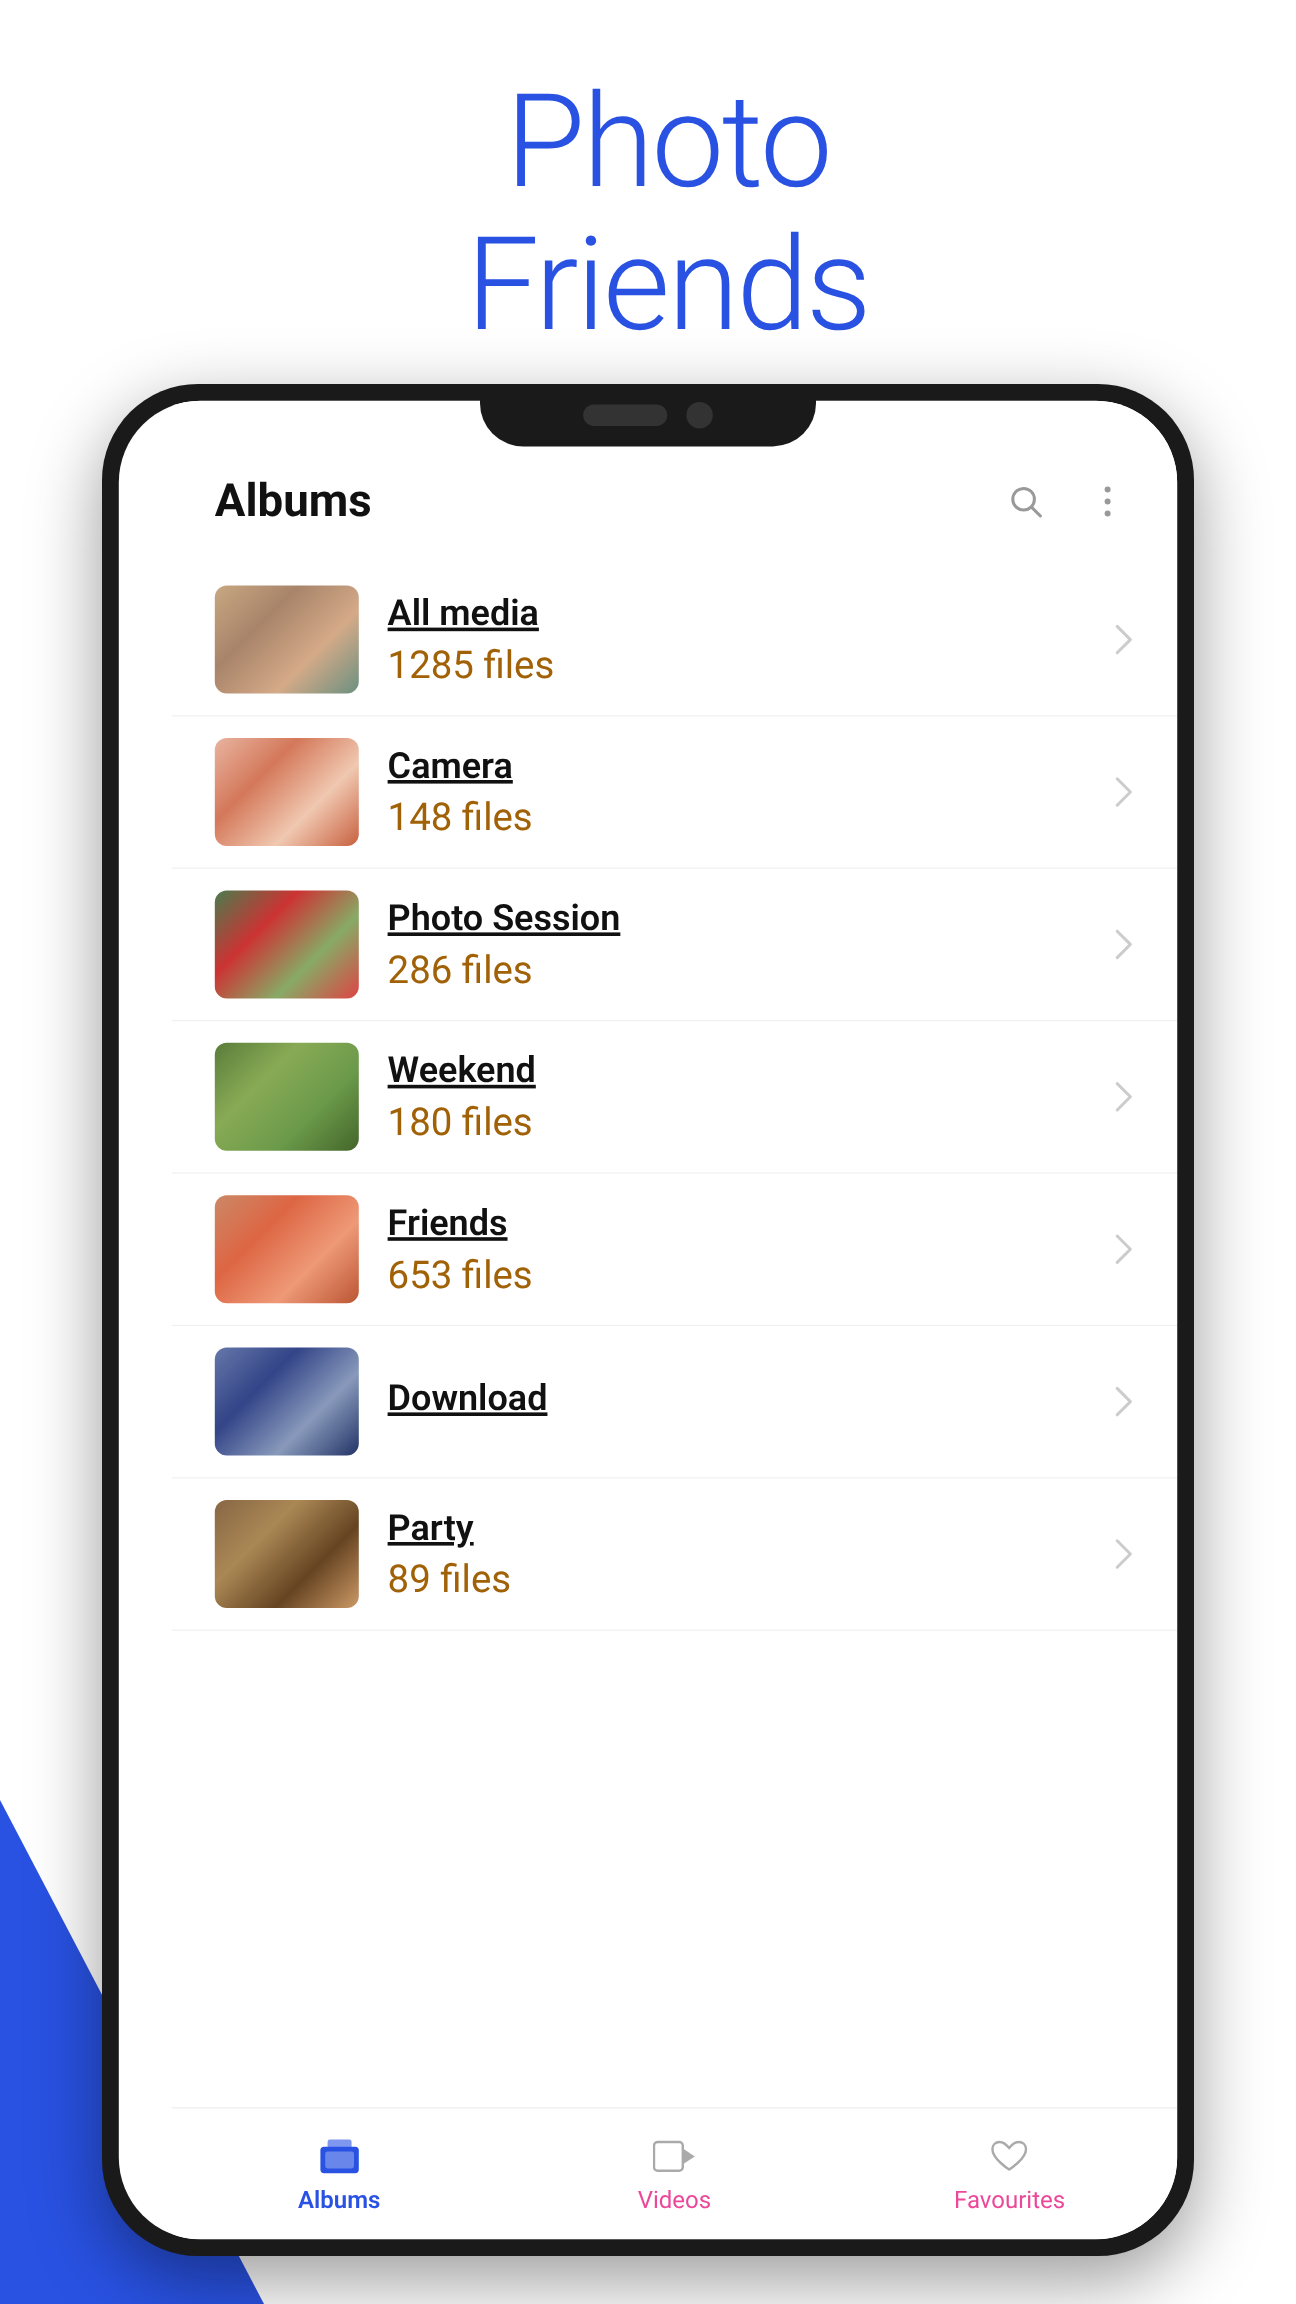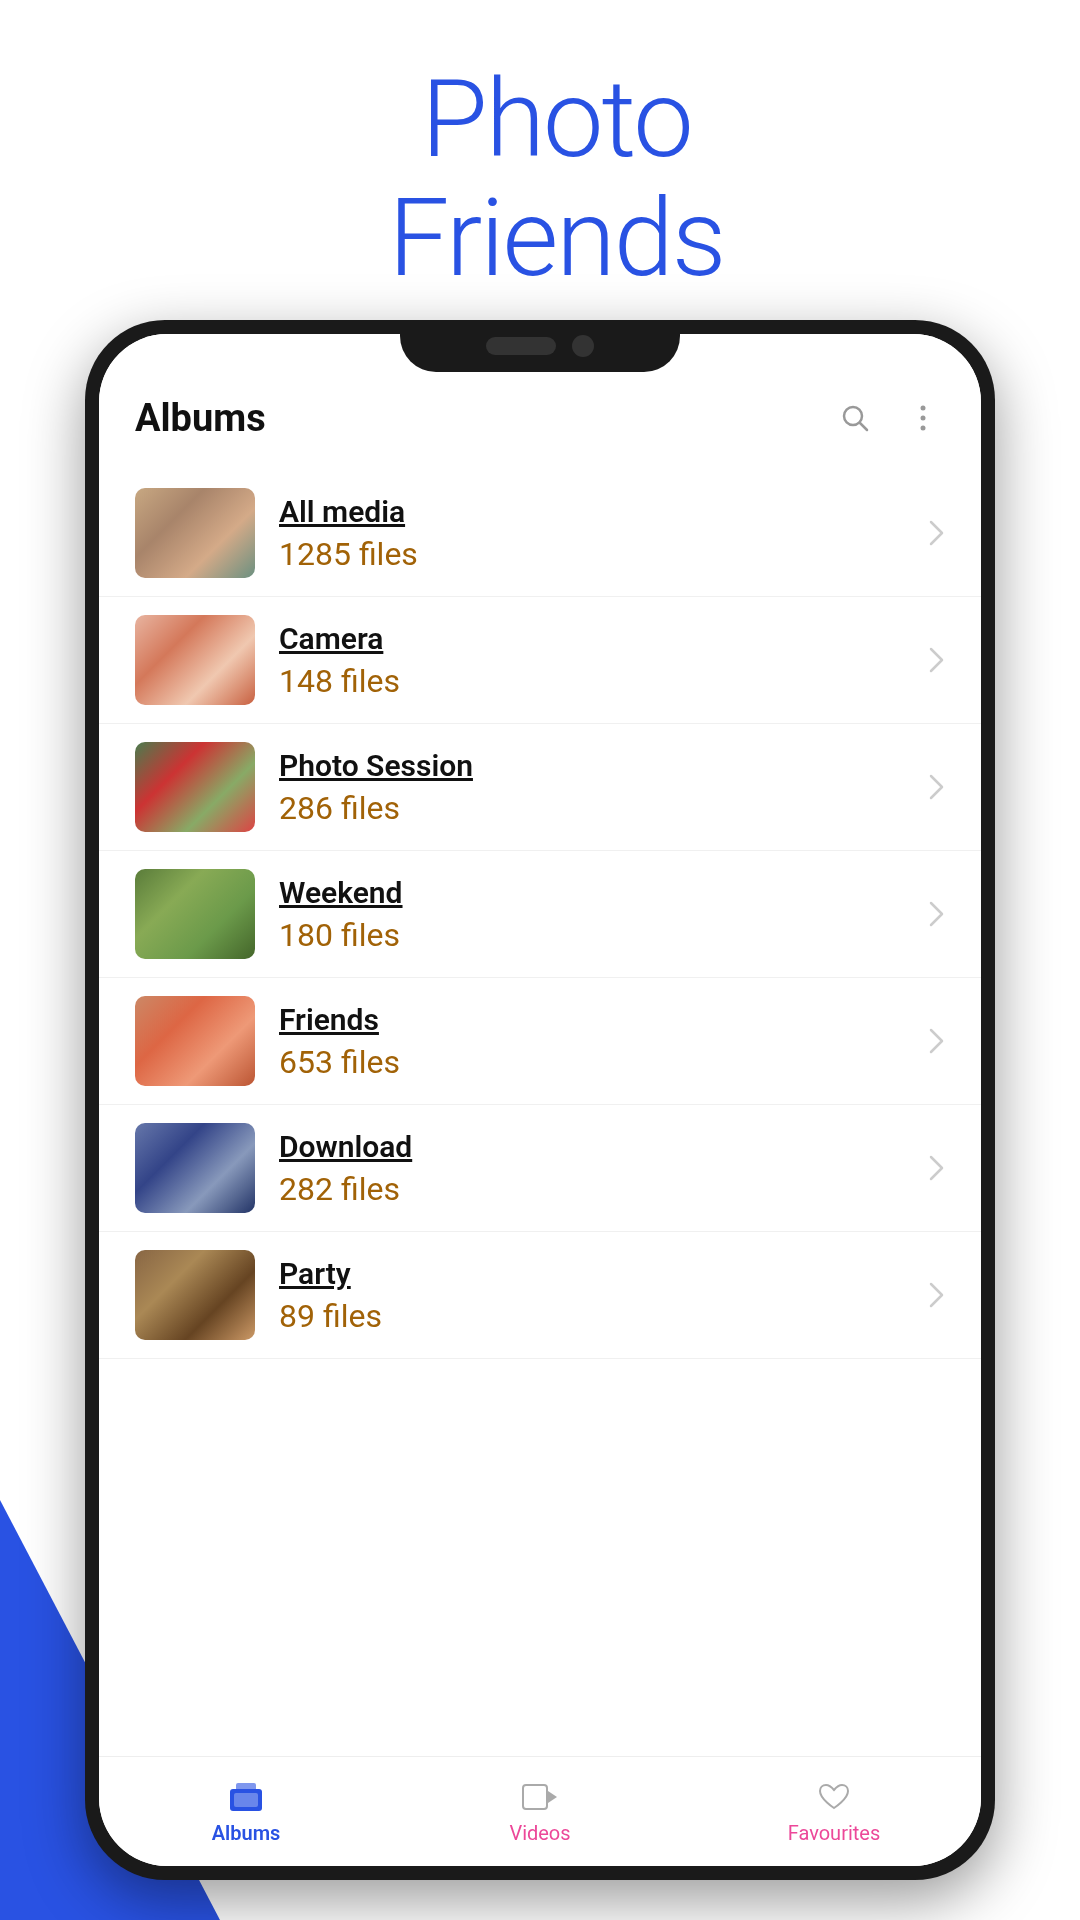--- a/index.html
+++ b/index.html
@@ -90,20 +90,21 @@
       position: absolute;
       top: 14px;
       left: 14px;
       right: 14px;
       bottom: 14px;
       background: #ffffff;
       border-radius: 68px;
       overflow: hidden;
       display: flex;
       flex-direction: column;
+      padding-left: 44px;
     }
 
     
     .status-bar {
       height: 52px;
       background: #fff;
       flex-shrink: 0;
     }
 
     
@@ -342,21 +343,20 @@
           <div class="album-chevron">
             <svg width="16" height="26" viewBox="0 0 16 26" fill="none">
               <polyline points="2,2 13,13 2,24" stroke="#ccc" stroke-width="2.5" stroke-linecap="round" stroke-linejoin="round"></polyline>
             </svg>
           </div>
         </div>
         <div class="album-item">
           <div class="album-thumb thumb-6"></div>
           <div class="album-info">
             <div class="album-name">Download</div>
-            <div class="album-count">282 files</div>
           </div>
           <div class="album-chevron">
             <svg width="16" height="26" viewBox="0 0 16 26" fill="none">
               <polyline points="2,2 13,13 2,24" stroke="#ccc" stroke-width="2.5" stroke-linecap="round" stroke-linejoin="round"></polyline>
             </svg>
           </div>
         </div>
         <div class="album-item">
           <div class="album-thumb thumb-7"></div>
           <div class="album-info">

